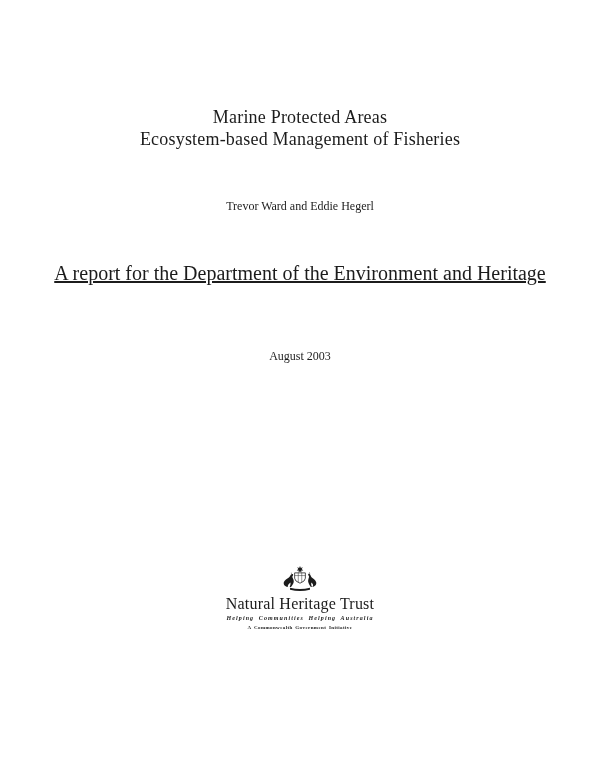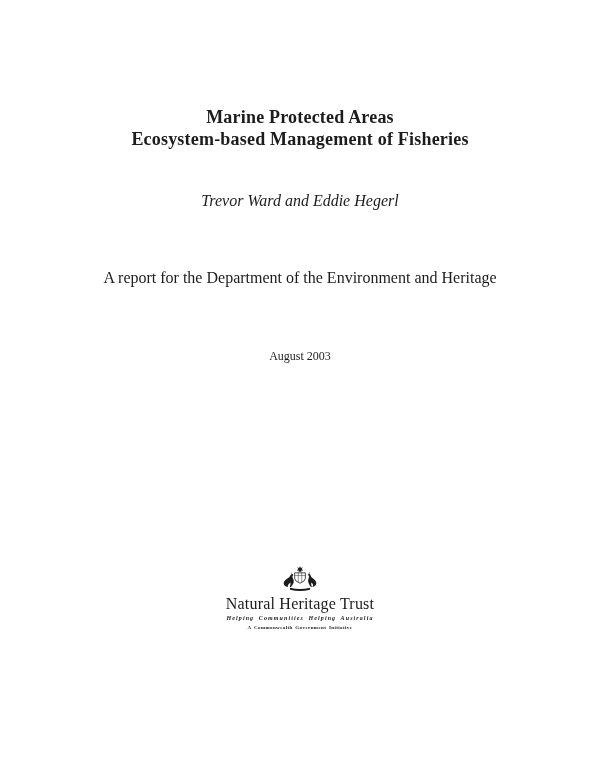--- a/index.html
+++ b/index.html
@@ -20,32 +20,32 @@
     position: absolute;
     left: 0;
     right: 0;
     text-align: center;
   }
   .title {
     top: 106px;
     margin: 0;
     font-size: 18px;
     line-height: 22px;
-    font-weight: bold;
+    font-weight: normal;
     letter-spacing: 0.2px;
   }
   .title .tline { display: block; }
   .authors {
-    top: 192px;
-    font-size: 16px;
-    font-style: italic;
+    top: 199px;
+    font-size: 12px;
   }
   .commission {
-    top: 269px;
-    font-size: 16px;
+    top: 262px;
+    font-size: 20px;
+    text-decoration: underline;
   }
   .date {
     top: 337px;
     font-size: 12px;
     margin-top: 12px;
   }
   .logo {
     top: 565px;
   }
   .arms {

